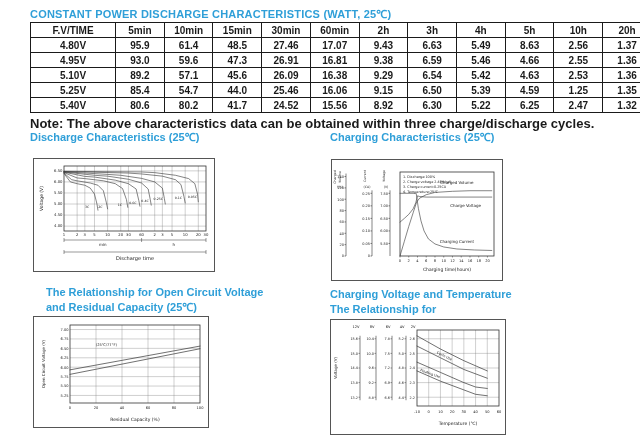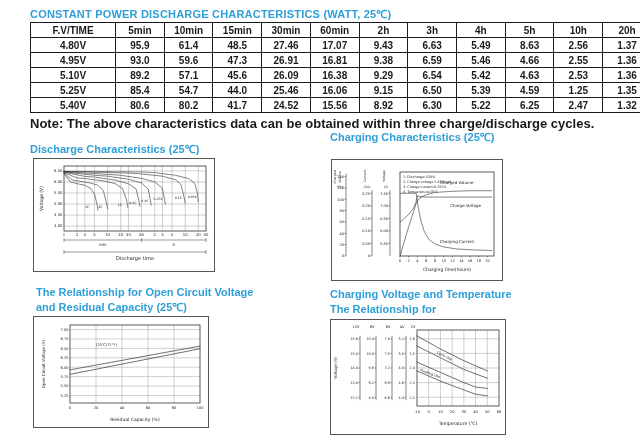--- a/index.html
+++ b/index.html
@@ -4,23 +4,23 @@
 <style>
   html,body{margin:0;padding:0;background:#fff;}
   .page{position:relative;width:640px;height:440px;background:#ffffff;overflow:hidden;
         font-family:"Liberation Sans",sans-serif;color:#1a1a1a;}
   .doc-title{position:absolute;left:30px;top:6px;font-size:11px;font-weight:700;letter-spacing:.2px;}
   .power-table{position:absolute;left:30px;top:22px;width:622px;border-collapse:collapse;table-layout:fixed;}
   .power-table th,.power-table td{border:1px solid #1a1a1a;font-size:10px;font-weight:700;
         text-align:center;vertical-align:middle;padding:0;height:14px;}
   .note{position:absolute;left:30px;top:116px;font-size:13px;font-weight:700;}
   .sec-title{position:absolute;font-size:11px;font-weight:600;line-height:15px;white-space:nowrap;}
-  #t-discharge{left:30px;top:142px;text-align:center;}
+  #t-discharge{left:30px;top:130px;text-align:center;}
   #t-charging{left:330px;top:130px;}
-  #t-ocv{left:36px;top:285px;}
+  #t-ocv{left:46px;top:285px;}
   #t-cvt{left:330px;top:287px;}
   .chart-box{position:absolute;border:1px solid #555;background:#fff;}
   #box-discharge{left:33px;top:158px;width:180px;height:112px;}
   #box-charging{left:331px;top:159px;width:170px;height:120px;}
   #box-ocv{left:33px;top:316px;width:174px;height:110px;}
   #box-cvt{left:330px;top:319px;width:174px;height:114px;}
   svg{display:block;}
   svg text{font-family:"DejaVu Sans",sans-serif;fill:#222;}
 </style>
 </head>

